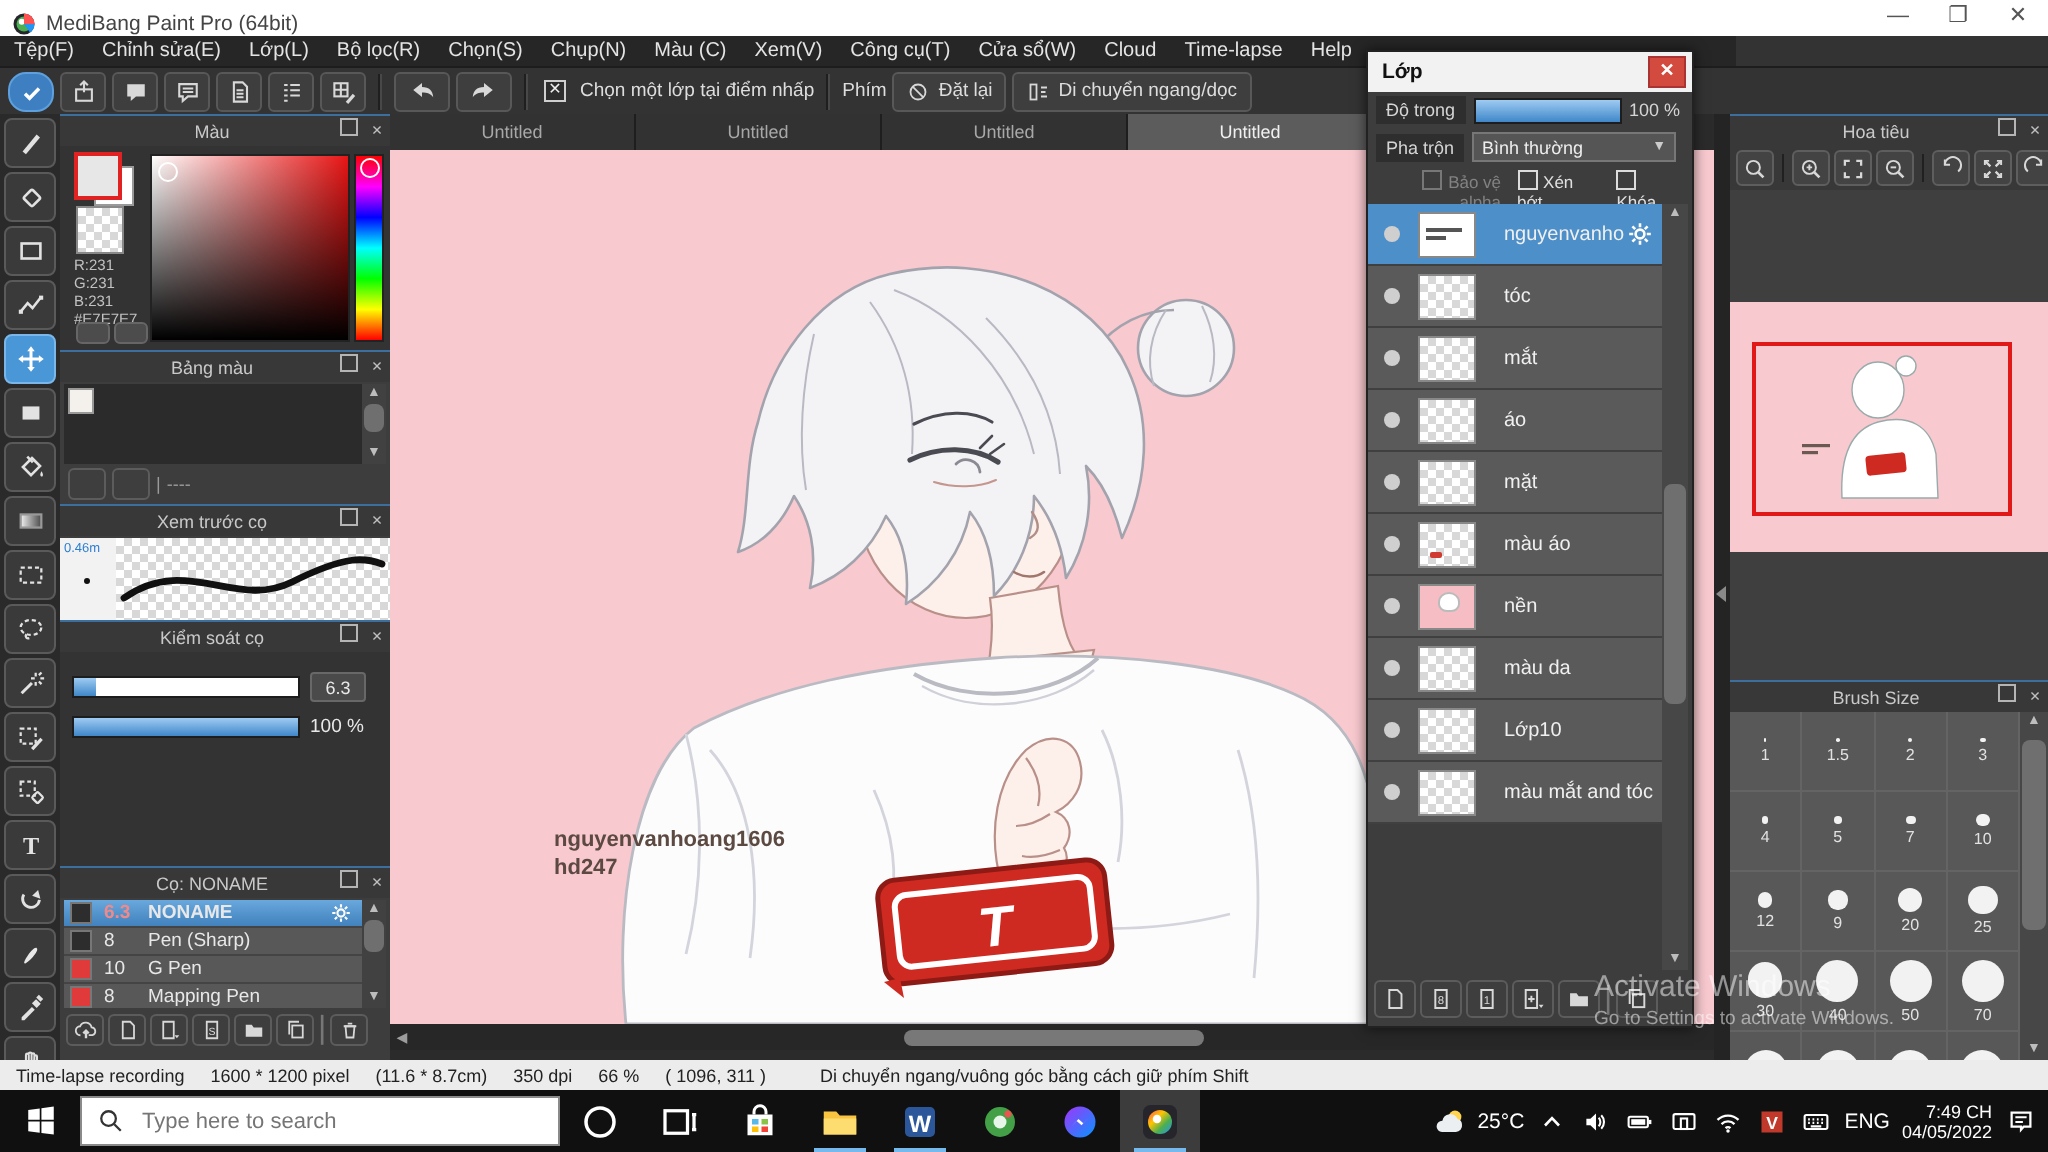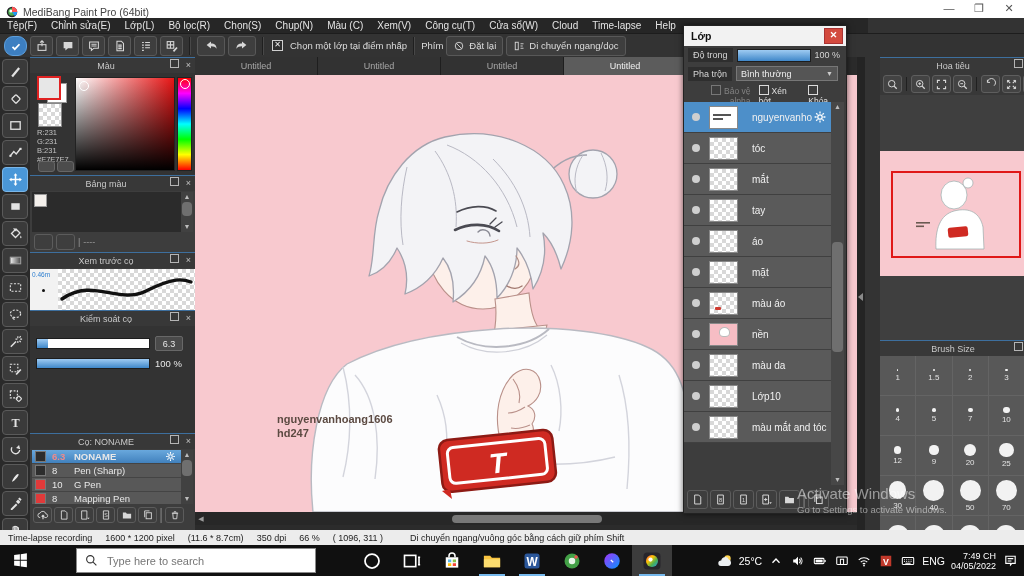--- a/index.html
+++ b/index.html
@@ -121,21 +121,21 @@
   .lthumb{width:27px;height:21px;border:1px solid #888;margin-right:14px;flex:none;position:relative;overflow:hidden;}
   .lthumb.pinkbg{background:#f6bdc4;}
   .lthumb .reddot{position:absolute;left:5px;bottom:4px;width:6px;height:3px;background:#d03a30;border-radius:1px;}
   .lthumb .sigline{position:absolute;left:3px;top:7px;width:18px;height:2px;background:#555;}
   .lthumb .sigline2{position:absolute;left:3px;top:11px;width:10px;height:2px;background:#555;}
   .lthumb .hairblob{position:absolute;left:9px;top:3px;width:9px;height:8px;background:#fff;border:1px solid #bbb;border-radius:50% 50% 40% 40%;}
   .lgear{position:absolute;right:4px;top:7px;width:16px;height:16px;}
   #lw-scroll{position:absolute;right:2px;top:76px;bottom:28px;width:13px;background:#474747;}
   #lw-bottom{position:absolute;left:3px;bottom:4px;display:flex;gap:2px;align-items:center;color:#9a9a9a;}
   
-  #rightside{left:857px;top:57px;width:167px;height:473px;z-index:10;display:flex;gap:15px;}
+  #rightside{left:857px;top:57px;width:167px;height:473px;z-index:10;display:flex;}
   #collapsestrip{width:8px;background:#242424;position:relative;flex:none;}
   #collapsestrip .ctri{position:absolute;top:236px;left:1px;width:0;height:0;border-top:4px solid transparent;
        border-bottom:4px solid transparent;border-right:5px solid #8a8a8a;}
   #rightpanels{width:159px;position:relative;background:#3d3d3d;}
   #p-nav{top:0;height:283px;width:159px;}
   #navtools{height:22px;background:#383838;display:flex;align-items:center;gap:2px;padding-left:3px;}
   .nbtn{width:17px;height:16px;background:#434343;border:1px solid #5e5e5e;border-radius:3px;
         display:flex;align-items:center;justify-content:center;flex:none;}
   .nsep{width:1px;height:14px;background:#202020;margin:0 2px;flex:none;}
   #navcontent{position:relative;height:246px;background:#3f3f3f;overflow:hidden;}
@@ -149,21 +149,21 @@
   .bsdot{border-radius:50%;background:#f2f2f2;flex:none;}
   #bs-scroll{position:absolute;right:0;top:15px;bottom:0;width:14px;background:#474747;}
   
   #statusbar{left:0;top:530px;width:1024px;height:15px;background:#ececec;display:flex;align-items:center;
              font-size:9px;color:#222;gap:13px;padding-left:8px;box-sizing:border-box;z-index:30;}
   
   #watermark{left:797px;top:485px;z-index:60;color:rgba(255,255,255,.5);pointer-events:none;}
   #watermark .l1{font-size:15px;}
   #watermark .l2{font-size:9.5px;margin-top:2px;}
   
-  #taskbar{left:0;top:545px;width:1024px;height:31px;background:#101010;display:flex;align-items:center;z-index:30;gap:36px;}
+  #taskbar{left:0;top:545px;width:1024px;height:31px;background:#101010;display:flex;align-items:center;z-index:30;}
   .tkbtn{width:40px;height:31px;display:flex;align-items:center;justify-content:center;flex:none;position:relative;}
   .tkbtn.running::after{content:"";position:absolute;left:7px;right:7px;bottom:0;height:2px;background:#76b9ed;}
   .tkbtn.activeapp{background:#3c3c3c;}
   #searchbox{width:240px;height:25px;background:#fff;border:1px solid #8a8a8a;display:flex;align-items:center;
              gap:7px;padding:0 8px;flex:none;box-sizing:border-box;}
   #searchbox input{border:none;outline:none;font-size:11px;color:#333;width:170px;font-family:"Liberation Sans",sans-serif;background:transparent;}
   #tray{margin-left:auto;display:flex;align-items:center;gap:6px;padding-right:6px;color:#fff;font-size:10.5px;}
   #clock{text-align:right;font-size:9px;line-height:10px;}
   .trayic{width:16px;height:16px;display:flex;align-items:center;justify-content:center;flex:none;}
   svg{display:block;}
@@ -699,25 +699,20 @@
       </div>
       <div class="lrow">
         <span class="vdot"></span>
         <span class="lthumb checker"></span>
         <span>tóc</span>
       </div>
       <div class="lrow">
         <span class="vdot"></span>
         <span class="lthumb checker"></span>
         <span>mắt</span>
-      </div>
-      <div class="lrow">
-        <span class="vdot"></span>
-        <span class="lthumb checker"></span>
-        <span>tay</span>
       </div>
       <div class="lrow">
         <span class="vdot"></span>
         <span class="lthumb checker"></span>
         <span>áo</span>
       </div>
       <div class="lrow">
         <span class="vdot"></span>
         <span class="lthumb checker"></span>
         <span>mặt</span>

